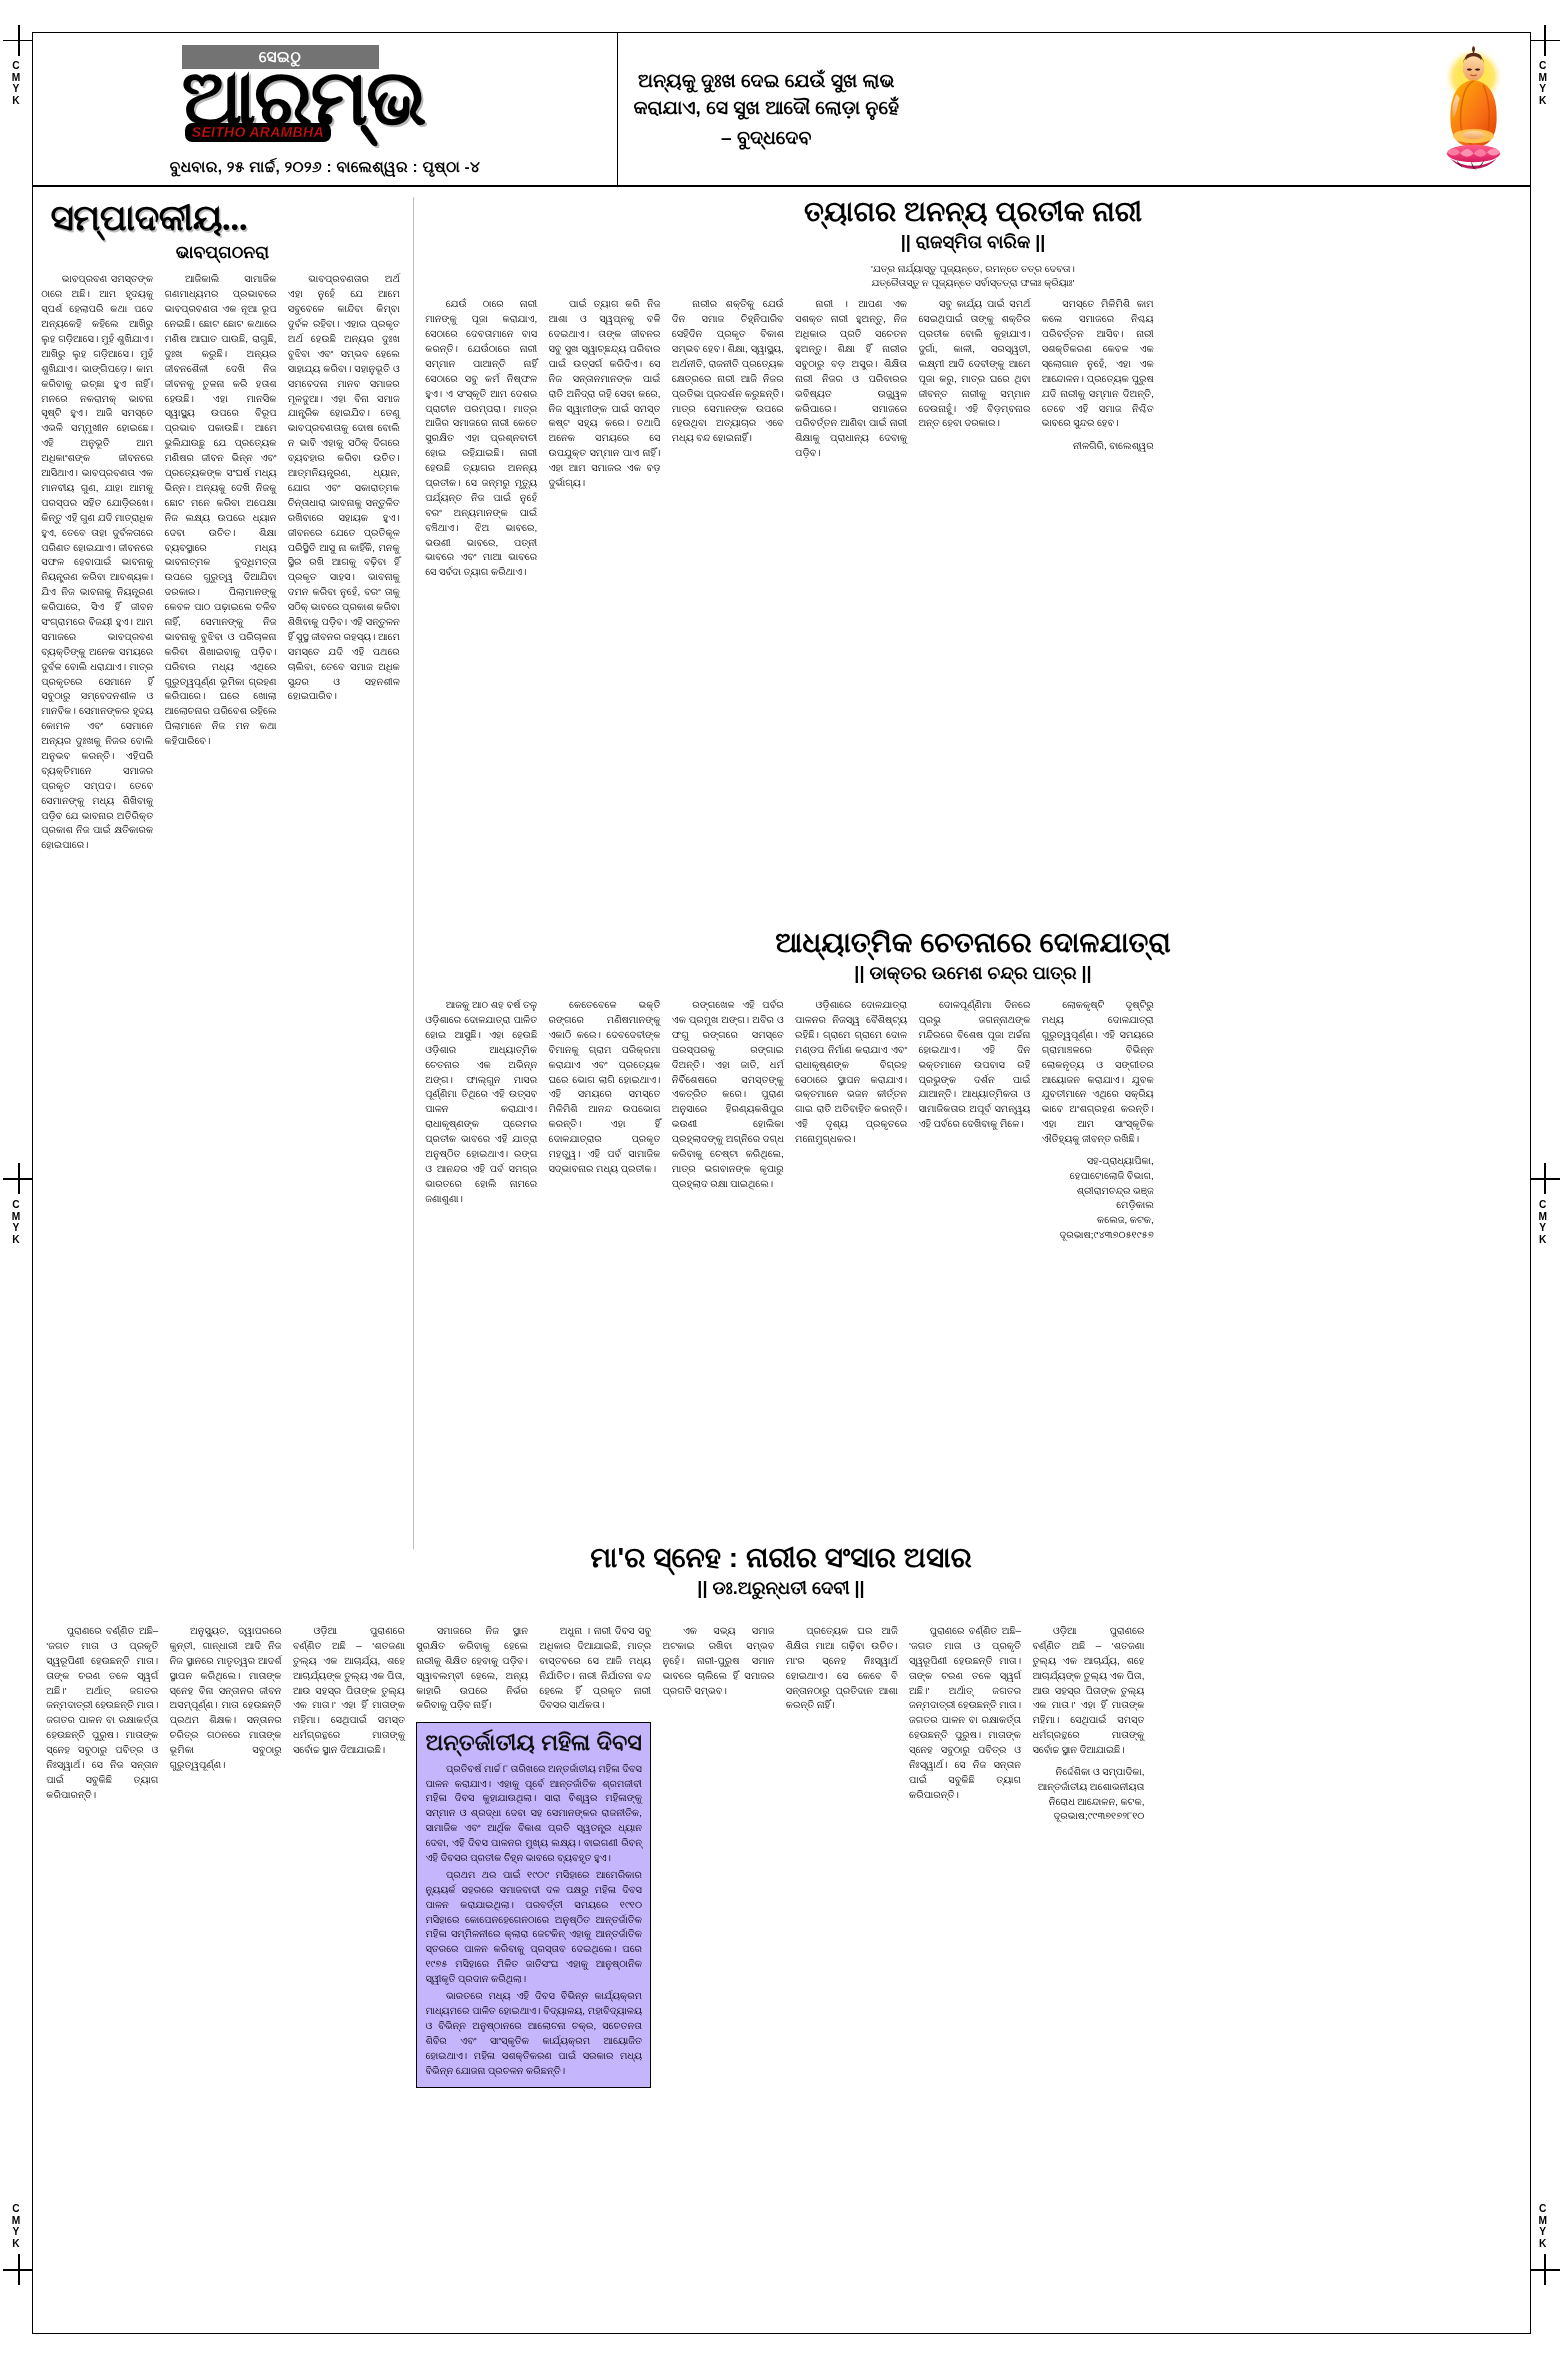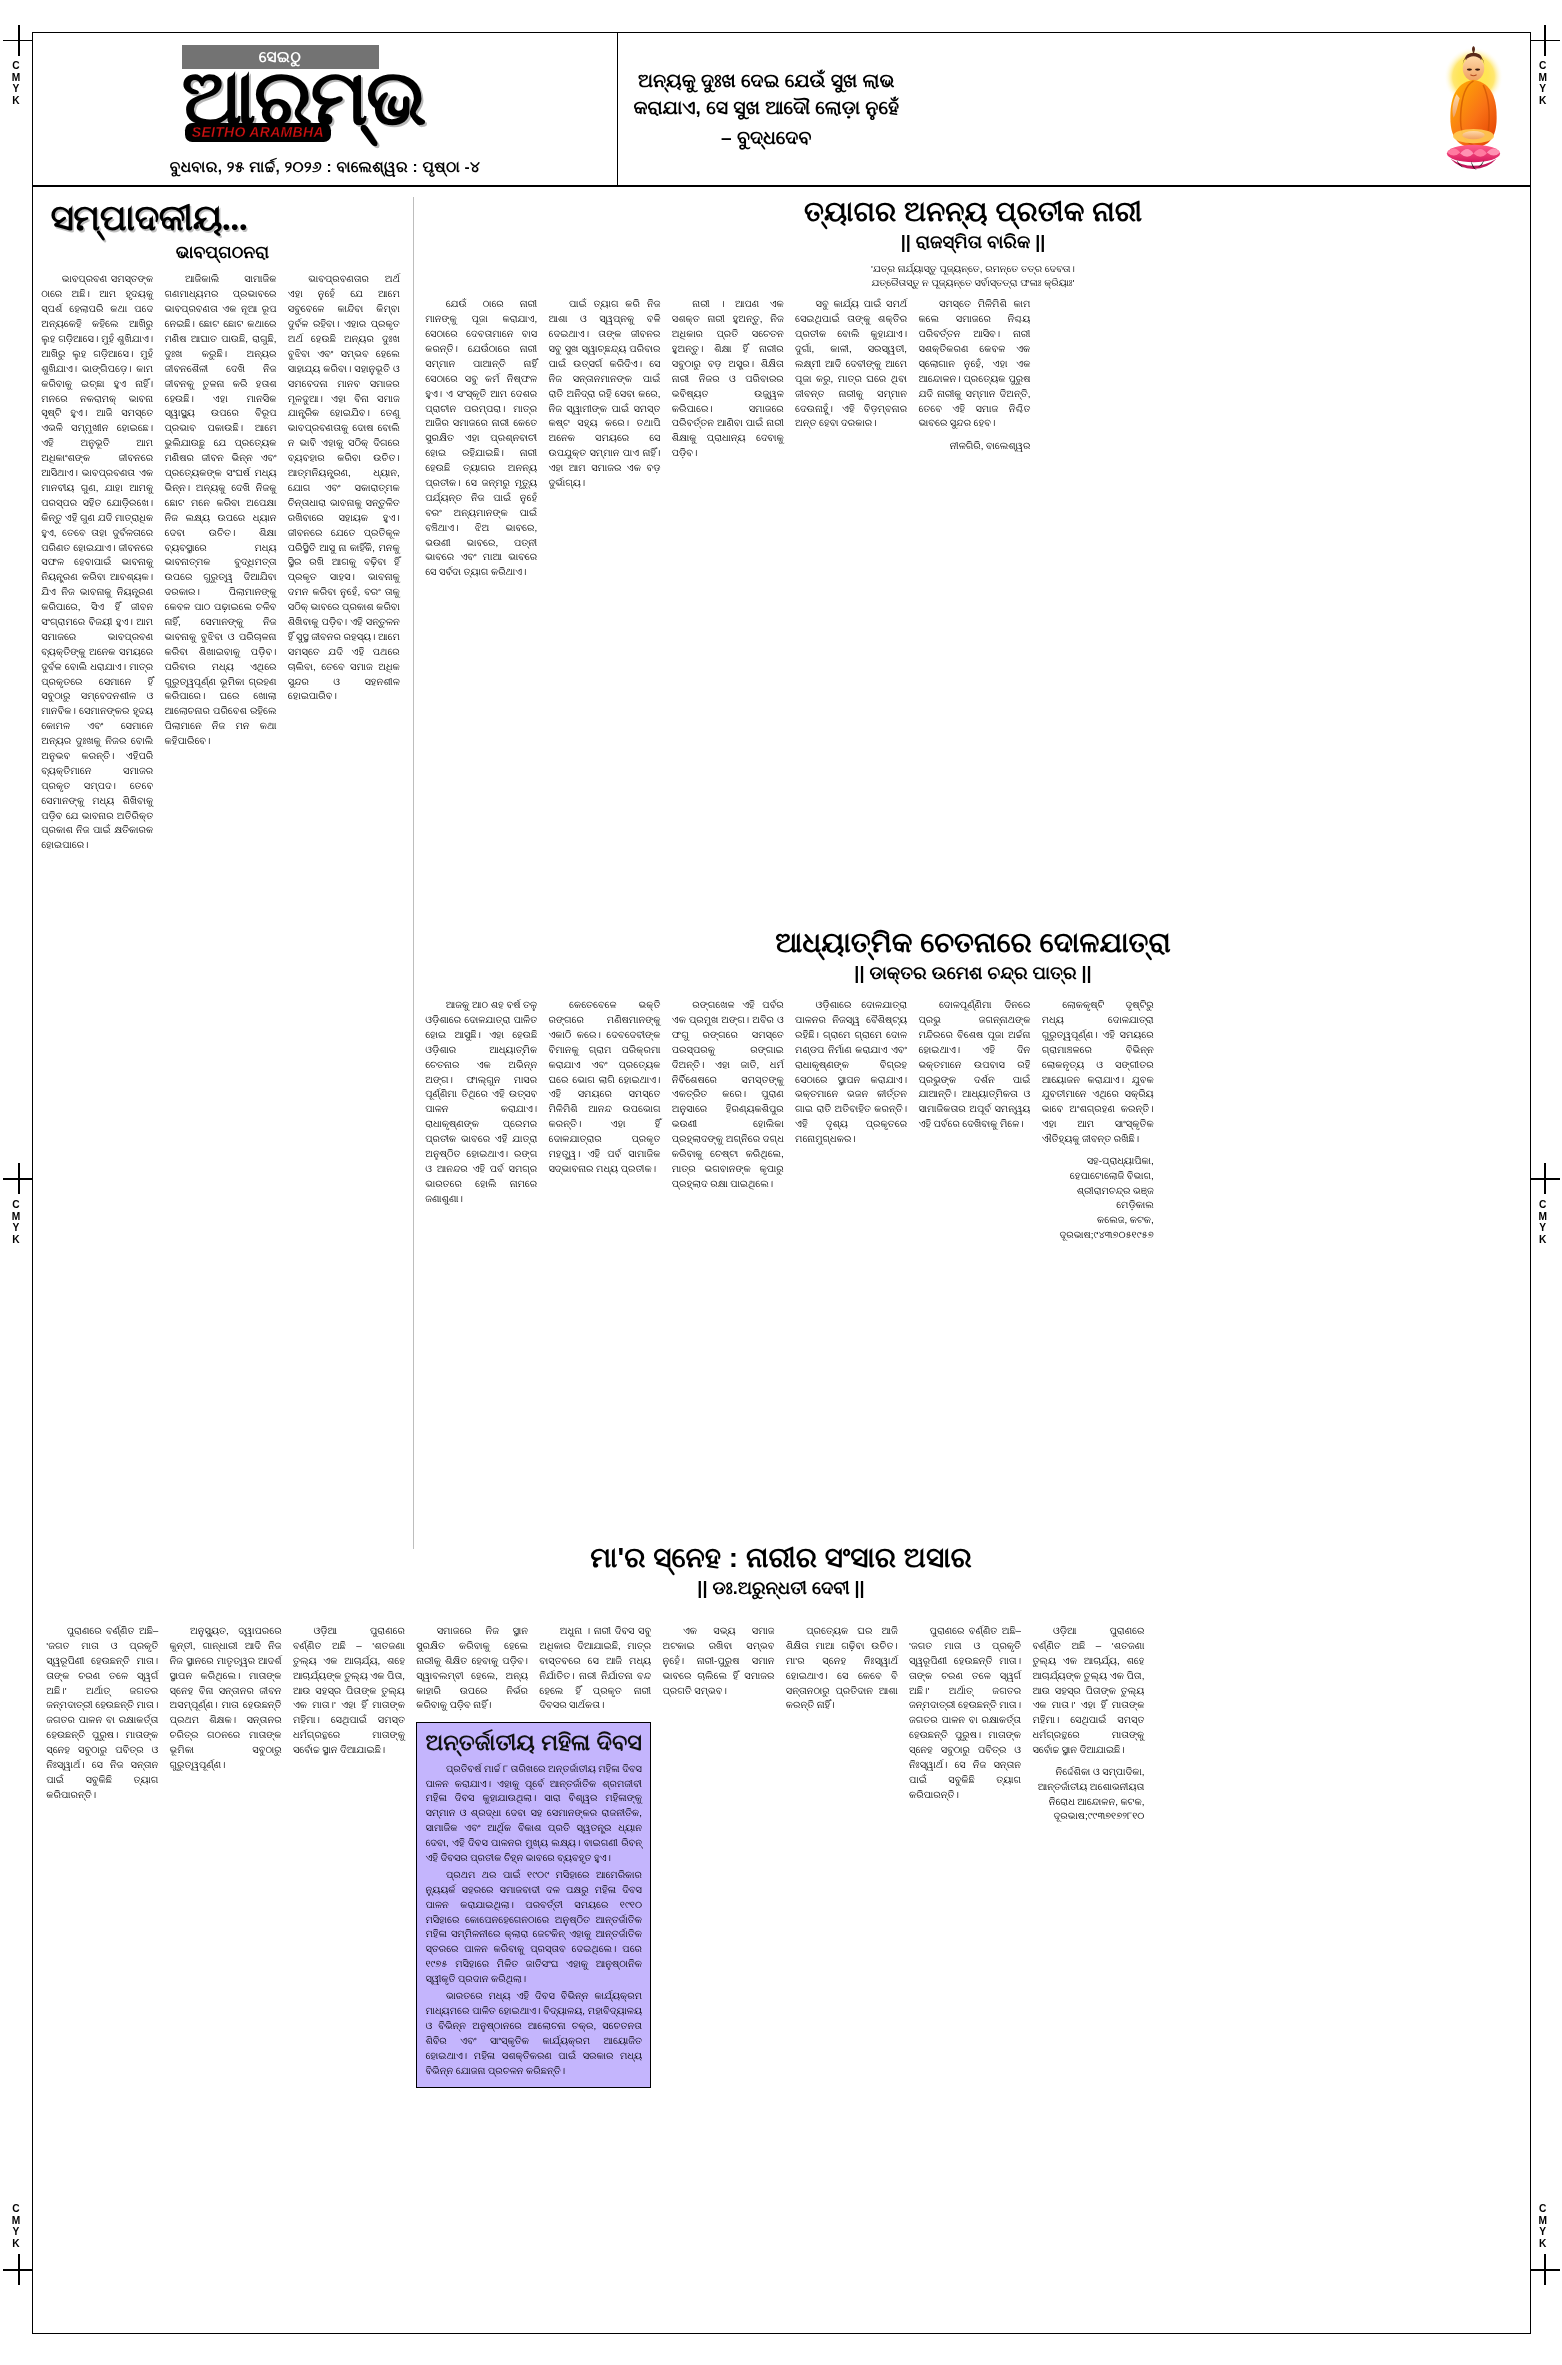--- a/index.html
+++ b/index.html
@@ -280,20 +280,23 @@
     </div>
 
     <div style="display:flex; gap:11.3px; margin-top:7.2px; height:681px;">
       <div class="body-col" style="width:112px;">
         <p>ଯେଉଁ ଠାରେ ନାରୀ ମାନଙ୍କୁ ପୂଜା କରାଯାଏ, ସେଠାରେ ଦେବତାମାନେ ବାସ କରନ୍ତି। ଯେଉଁଠାରେ ନାରୀ ସମ୍ମାନ ପାଆନ୍ତି ନାହିଁ ସେଠାରେ ସବୁ କର୍ମ ନିଷ୍ଫଳ ହୁଏ। ଏ ସଂସ୍କୃତି ଆମ ଦେଶର ପ୍ରାଚୀନ ପରମ୍ପରା। ମାତ୍ର ଆଜିର ସମାଜରେ ନାରୀ କେତେ ସୁରକ୍ଷିତ ଏହା ପ୍ରଶ୍ନବାଚୀ ହୋଇ ରହିଯାଇଛି। ନାରୀ ହେଉଛି ତ୍ୟାଗର ଅନନ୍ୟ ପ୍ରତୀକ। ସେ ଜନ୍ମରୁ ମୃତ୍ୟୁ ପର୍ଯ୍ୟନ୍ତ ନିଜ ପାଇଁ ନୁହେଁ ବରଂ ଅନ୍ୟମାନଙ୍କ ପାଇଁ ବଞ୍ଚିଥାଏ। ଝିଅ ଭାବରେ, ଭଉଣୀ ଭାବରେ, ପତ୍ନୀ ଭାବରେ ଏବଂ ମାଆ ଭାବରେ ସେ ସର୍ବଦା ତ୍ୟାଗ କରିଥାଏ।</p>
       </div>
       <div class="body-col" style="width:112px;">
         <p>ପାଇଁ ତ୍ୟାଗ କରି ନିଜ ଆଶା ଓ ସ୍ୱପ୍ନକୁ ବଳି ଦେଇଥାଏ। ତାଙ୍କ ଜୀବନର ସବୁ ସୁଖ ସ୍ୱାଚ୍ଛନ୍ଦ୍ୟ ପରିବାର ପାଇଁ ଉତ୍ସର୍ଗ କରିଦିଏ। ସେ ନିଜ ସନ୍ତାନମାନଙ୍କ ପାଇଁ ରାତି ଅନିଦ୍ରା ରହି ସେବା କରେ, ନିଜ ସ୍ୱାମୀଙ୍କ ପାଇଁ ସମସ୍ତ କଷ୍ଟ ସହ୍ୟ କରେ। ତଥାପି ଅନେକ ସମୟରେ ସେ ଉପଯୁକ୍ତ ସମ୍ମାନ ପାଏ ନାହିଁ। ଏହା ଆମ ସମାଜର ଏକ ବଡ଼ ଦୁର୍ଭାଗ୍ୟ।</p>
       </div>
       <div class="body-col" style="width:112px;">
+        <p>ନାରୀର ଶକ୍ତିକୁ ଯେଉଁ ଦିନ ସମାଜ ଚିହ୍ନିପାରିବ ସେହିଦିନ ପ୍ରକୃତ ବିକାଶ ସମ୍ଭବ ହେବ। ଶିକ୍ଷା, ସ୍ୱାସ୍ଥ୍ୟ, ଅର୍ଥନୀତି, ରାଜନୀତି ପ୍ରତ୍ୟେକ କ୍ଷେତ୍ରରେ ନାରୀ ଆଜି ନିଜର ପ୍ରତିଭା ପ୍ରଦର୍ଶନ କରୁଛନ୍ତି। ମାତ୍ର ସେମାନଙ୍କ ଉପରେ ହେଉଥିବା ଅତ୍ୟାଚାର ଏବେ ମଧ୍ୟ ବନ୍ଦ ହୋଇନାହିଁ।</p>
+      </div>
+      <div class="body-col" style="width:112px;">
         <p>ନାରୀ । ଆପଣ ଏକ ସଶକ୍ତ ନାରୀ ହୁଅନ୍ତୁ, ନିଜ ଅଧିକାର ପ୍ରତି ସଚେତନ ହୁଅନ୍ତୁ। ଶିକ୍ଷା ହିଁ ନାରୀର ସବୁଠାରୁ ବଡ଼ ଅସ୍ତ୍ର। ଶିକ୍ଷିତା ନାରୀ ନିଜର ଓ ପରିବାରର ଭବିଷ୍ୟତ ଉଜ୍ଜ୍ୱଳ କରିପାରେ। ସମାଜରେ ପରିବର୍ତ୍ତନ ଆଣିବା ପାଇଁ ନାରୀ ଶିକ୍ଷାକୁ ପ୍ରାଧାନ୍ୟ ଦେବାକୁ ପଡ଼ିବ।</p>
       </div>
       <div class="body-col" style="width:112px;">
         <p>ସବୁ କାର୍ଯ୍ୟ ପାଇଁ ସମର୍ଥ ସେଇଥିପାଇଁ ତାଙ୍କୁ ଶକ୍ତିର ପ୍ରତୀକ ବୋଲି କୁହାଯାଏ। ଦୁର୍ଗା, କାଳୀ, ସରସ୍ୱତୀ, ଲକ୍ଷ୍ମୀ ଆଦି ଦେବୀଙ୍କୁ ଆମେ ପୂଜା କରୁ, ମାତ୍ର ଘରେ ଥିବା ଜୀବନ୍ତ ନାରୀକୁ ସମ୍ମାନ ଦେଉନାହୁଁ। ଏହି ବିଡ଼ମ୍ବନାର ଅନ୍ତ ହେବା ଦରକାର।</p>
       </div>
       <div class="body-col" style="width:112px;">
         <p>ସମସ୍ତେ ମିଳିମିଶି କାମ କଲେ ସମାଜରେ ନିଶ୍ଚୟ ପରିବର୍ତ୍ତନ ଆସିବ। ନାରୀ ସଶକ୍ତିକରଣ କେବଳ ଏକ ସ୍ଲୋଗାନ ନୁହେଁ, ଏହା ଏକ ଆନ୍ଦୋଳନ। ପ୍ରତ୍ୟେକ ପୁରୁଷ ଯଦି ନାରୀକୁ ସମ୍ମାନ ଦିଅନ୍ତି, ତେବେ ଏହି ସମାଜ ନିଶ୍ଚିତ ଭାବରେ ସୁନ୍ଦର ହେବ।</p>
         <div class="sig">ନୀଳଗିରି, ବାଲେଶ୍ୱର</div>
       </div>
     </div>

